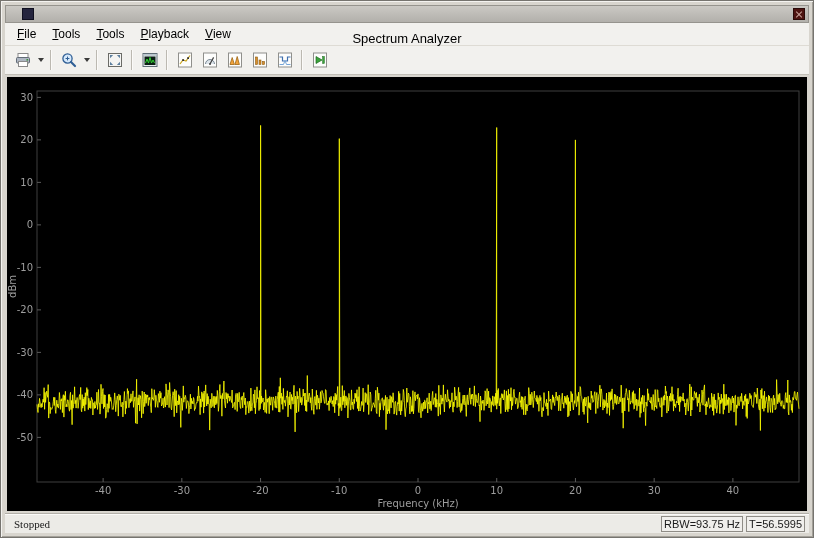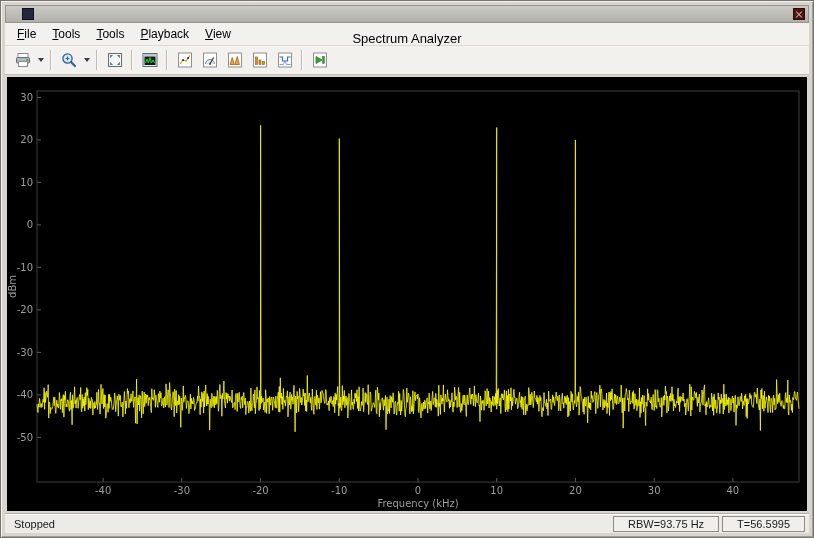--- a/index.html
+++ b/index.html
@@ -102,27 +102,27 @@
   
   .statusbar {
     height: 20px; flex: 0 0 20px;
     background: #ecebe7;
     border-top: 1px solid #b3b0a9;
     box-shadow: inset 0 1px 0 #fbfaf8;
     display: flex; align-items: center;
     font-size: 11px; color: #1a1a1a;
     padding: 0 4px;
   }
-  .status-left { flex: 1 1 auto; padding-left: 5px; }
+  .status-left { flex: 1 1 auto; padding-left: 5px; font-family: Liberation Serif, serif; }
   .status-cell {
     border: 1px solid #8f8c86;
     background: #f0efec;
     height: 16px;
     line-height: 14px;
-    padding: 0 14px;
+    padding: 0 2px;
     margin-left: 3px;
     white-space: nowrap;
   }
 </style>
 </head>
 <body>
 
 <div class="window">
 
   <div class="titlebar">

